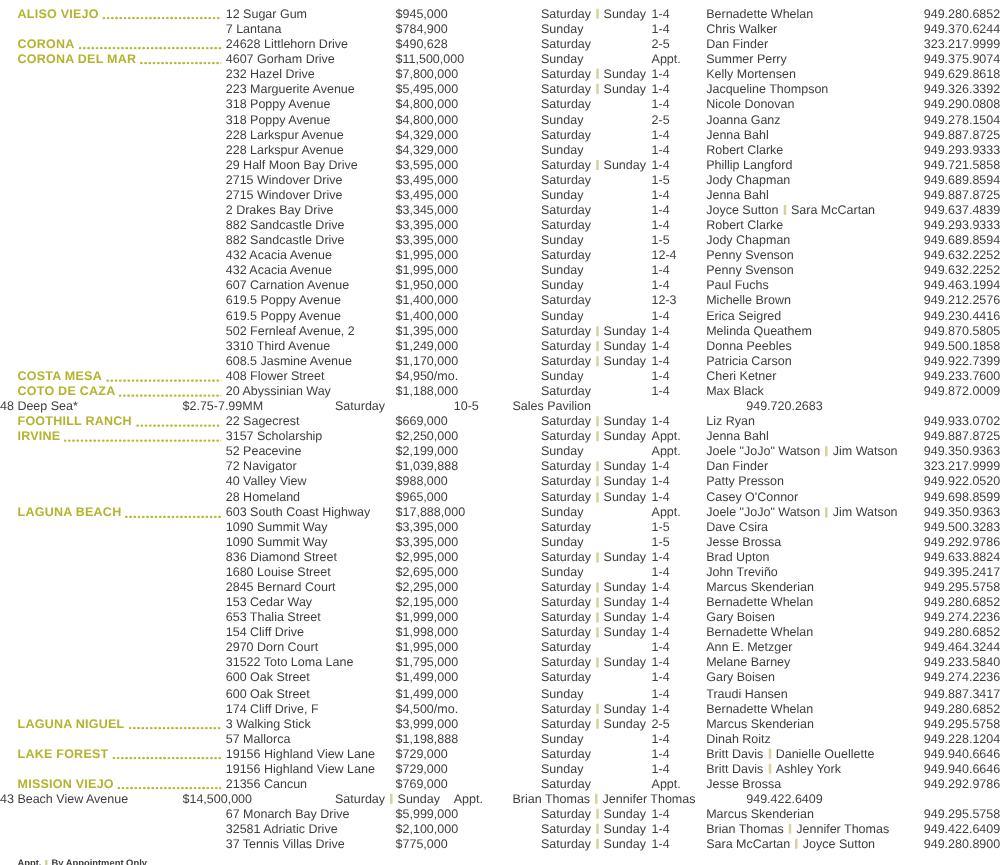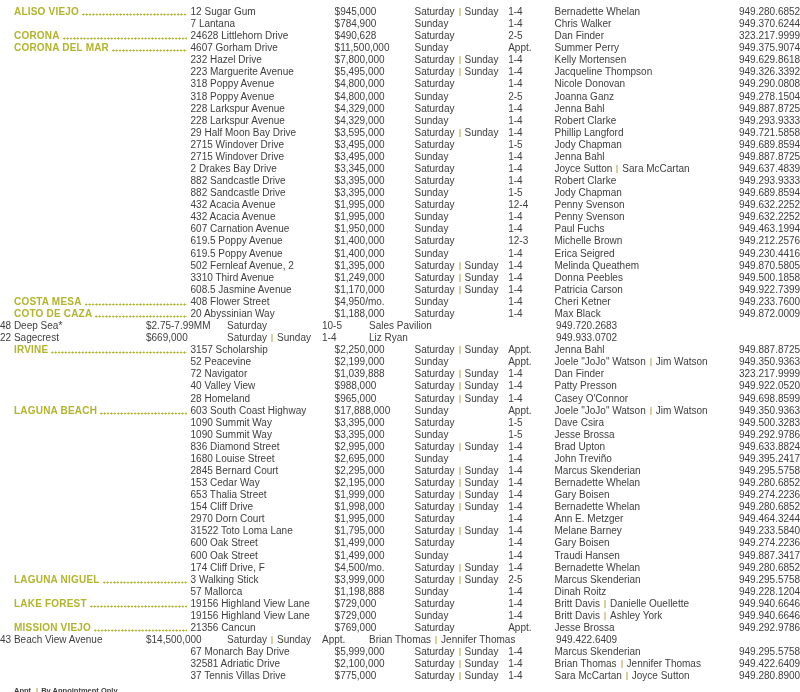--- a/index.html
+++ b/index.html
@@ -13,21 +13,21 @@
     width:800px;height:692px;position:relative;overflow:hidden;
     background:#ffffff;color:var(--ink);
     font-family:"Liberation Sans", sans-serif;
   }
   .rows{position:absolute;top:6px;left:0;width:800px;}
   .row{display:flex;height:12.08px;line-height:12.08px;font-size:10px;white-space:nowrap;}
   .col{box-sizing:border-box;overflow:visible;}
   .col-city{width:193px;padding-left:14px;display:flex;align-items:baseline;}
   .col-address{width:146px;}
   .col-price{width:81px;}
-  .col-days{width:95px;}
+  .col-days{width:95px;margin-left:41px;}
   .col-time{width:47px;}
   .col-agents{width:187px;}
   .col-phone{width:61px;}
   .city-name{color:var(--accent);font-weight:bold;font-size:10px;letter-spacing:.2px;text-align:center;}
   .city-note{color:var(--accent-light);font-size:8.5px;}
   .leader{
     flex:1 1 auto;align-self:flex-end;height:3px;margin:0 4px 2px 3px;
     background-image:radial-gradient(circle at 1.2px 1.5px, var(--accent) .9px, transparent 1.2px);
     background-size:3.4px 3px;background-repeat:repeat-x;
   }
@@ -296,20 +296,24 @@
   </div>
     <div class="row">
     <div class="col col-address">48 Deep Sea*</div>
     <div class="col col-price">$2.75-7.99MM</div>
     <div class="col col-days"><span>Saturday</span></div>
     <div class="col col-time">10-5</div>
     <div class="col col-agents"><span>Sales Pavilion</span></div>
     <div class="col col-phone">949.720.2683</div>
   </div>
     <div class="row">
+    <div class="col col-city">
+        <span class="city-name">FOOTHILL RANCH</span>
+        <span class="leader"></span>
+      </div>
     <div class="col col-address">22 Sagecrest</div>
     <div class="col col-price">$669,000</div>
     <div class="col col-days"><span>Saturday</span><span class="bar"></span><span>Sunday</span></div>
     <div class="col col-time">1-4</div>
     <div class="col col-agents"><span>Liz Ryan</span></div>
     <div class="col col-phone">949.933.0702</div>
   </div>
     <div class="row">
     <div class="col col-city">
         <span class="city-name">IRVINE</span>

